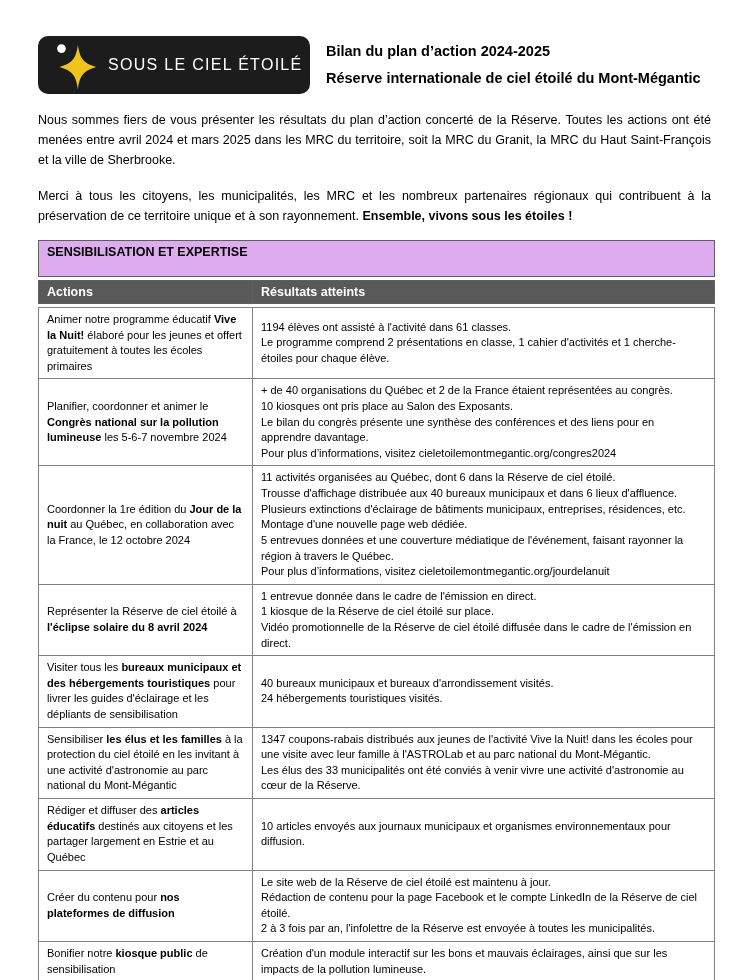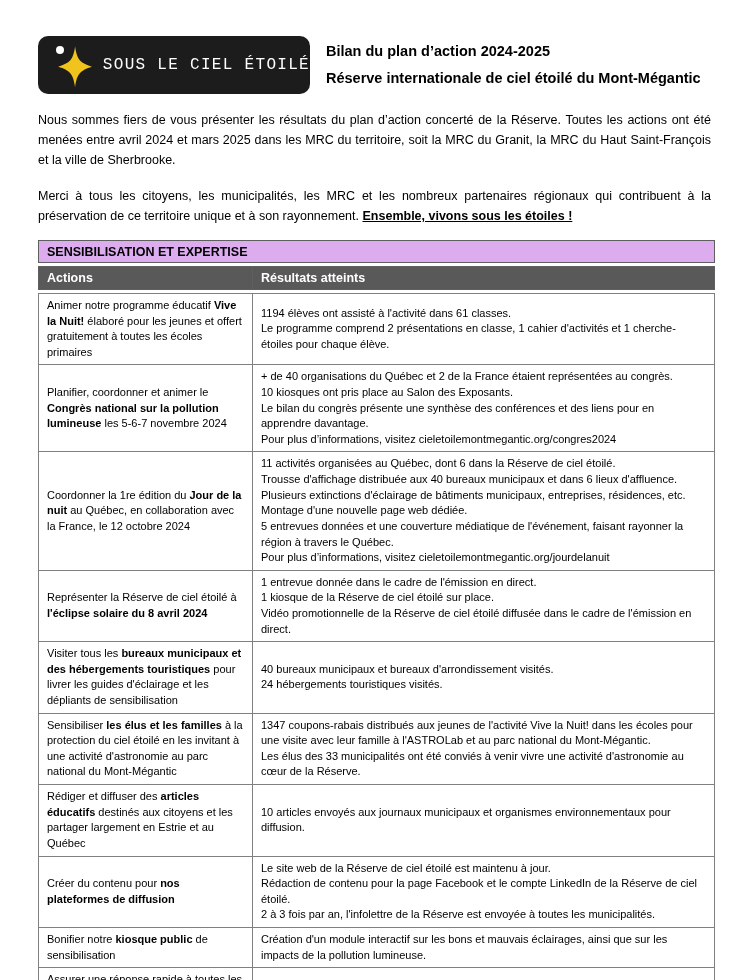--- a/index.html
+++ b/index.html
@@ -16,38 +16,38 @@
   .logo {
     width: 272px; height: 58px; flex-shrink: 0;
     background: var(--logo-bg, #1c1c1c);
     border-radius: 10px;
     display: flex; align-items: center;
     padding-left: 6px;
   }
   .logo svg { display: block; }
   .logo-text {
     color: #fff; font-size: 16px; letter-spacing: 1.3px;
-    white-space: nowrap; margin-left: 2px; font-family: Liberation Mono, monospace;
+    white-space: nowrap; margin-left: 2px;
   }
   .titles { font-weight: bold; font-size: 14.5px; line-height: 27px; }
 
   
   .intro {
     text-align: justify; font-size: 12.5px; line-height: 20px;
     margin: 16px 4px 0 0;
   }
-  .intro .b { font-weight: bold; text-decoration: underline; }
+  .intro .b { font-weight: bold; }
 
   
   .band {
     margin-top: 14px;
     background: var(--band-bg, #dcacef);
     border: 1px solid #5f5f5f;
     font-weight: bold; font-size: 12.5px;
-    padding: 4px 8px 3px 8px;
+    padding: 4px 8px 17px 8px;
   }
 
   
   table.tbl {
     width: 100%; border-collapse: collapse; table-layout: fixed;
     margin-top: 3px;
     padding-left: 20px;
   }
   col.c1 { width: 214px; }
   .head-tbl th {

